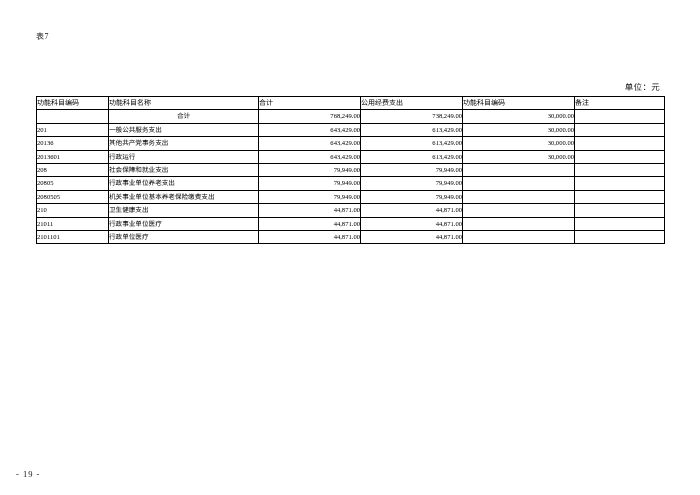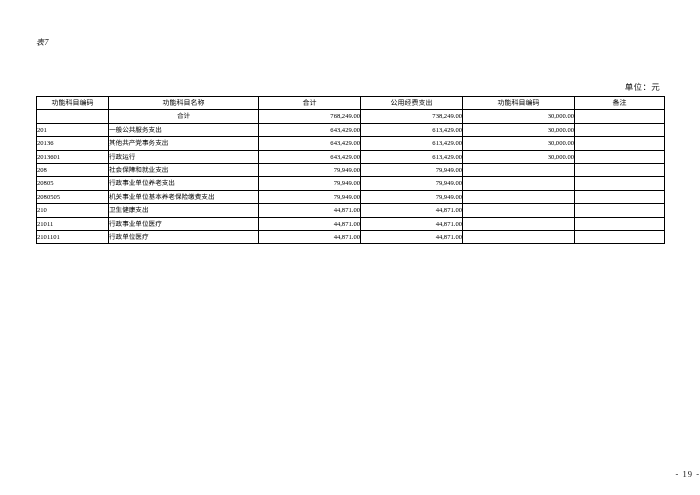--- a/index.html
+++ b/index.html
@@ -17,25 +17,24 @@
   }
   .page {
     position: relative;
     width: 700px;
     height: 495px;
     box-sizing: border-box;
   }
   .sheet-label {
     position: absolute;
     left: 36px;
-    top: 36px;
+    top: 30px;
     font-size: 8px;
     color: #1a1a1a;
     letter-spacing: 0.5px;
-    font-style: italic;
   }
   .doc-title {
     position: absolute;
     left: 0;
     right: 0;
     top: 56px;
     text-align: center;
     font-size: 12.5px;
     font-weight: bold;
     letter-spacing: 0.4px;
@@ -62,21 +61,21 @@
   table.budget td {
     border: 0.7px solid #000;
     padding: 0;
     height: 12.4px;
     line-height: 12.4px;
     color: #000;
     overflow: hidden;
     white-space: nowrap;
   }
   table.budget th {
-    text-align: center;
+    text-align: left;
     font-weight: normal;
     font-size: 7px;
   }
   td.code {
     text-align: left;
     padding-left: 4px;
   }
   td.name {
     text-align: left;
     padding-left: 4px;
@@ -95,21 +94,21 @@
   .n-indent3 { padding-left: 22px; }
   .total-row td.name {
     text-align: center;
     padding-left: 0;
   }
   .page-number {
     position: absolute;
     left: 0;
     right: 0;
     bottom: 16px;
-    text-align: right;
+    text-align: left;
     font-size: 8.5px;
     color: #111;
     letter-spacing: 1px;
     margin-left: 16px;
   }
 </style>
 </head>
 <body>
 
 <div class="page">

